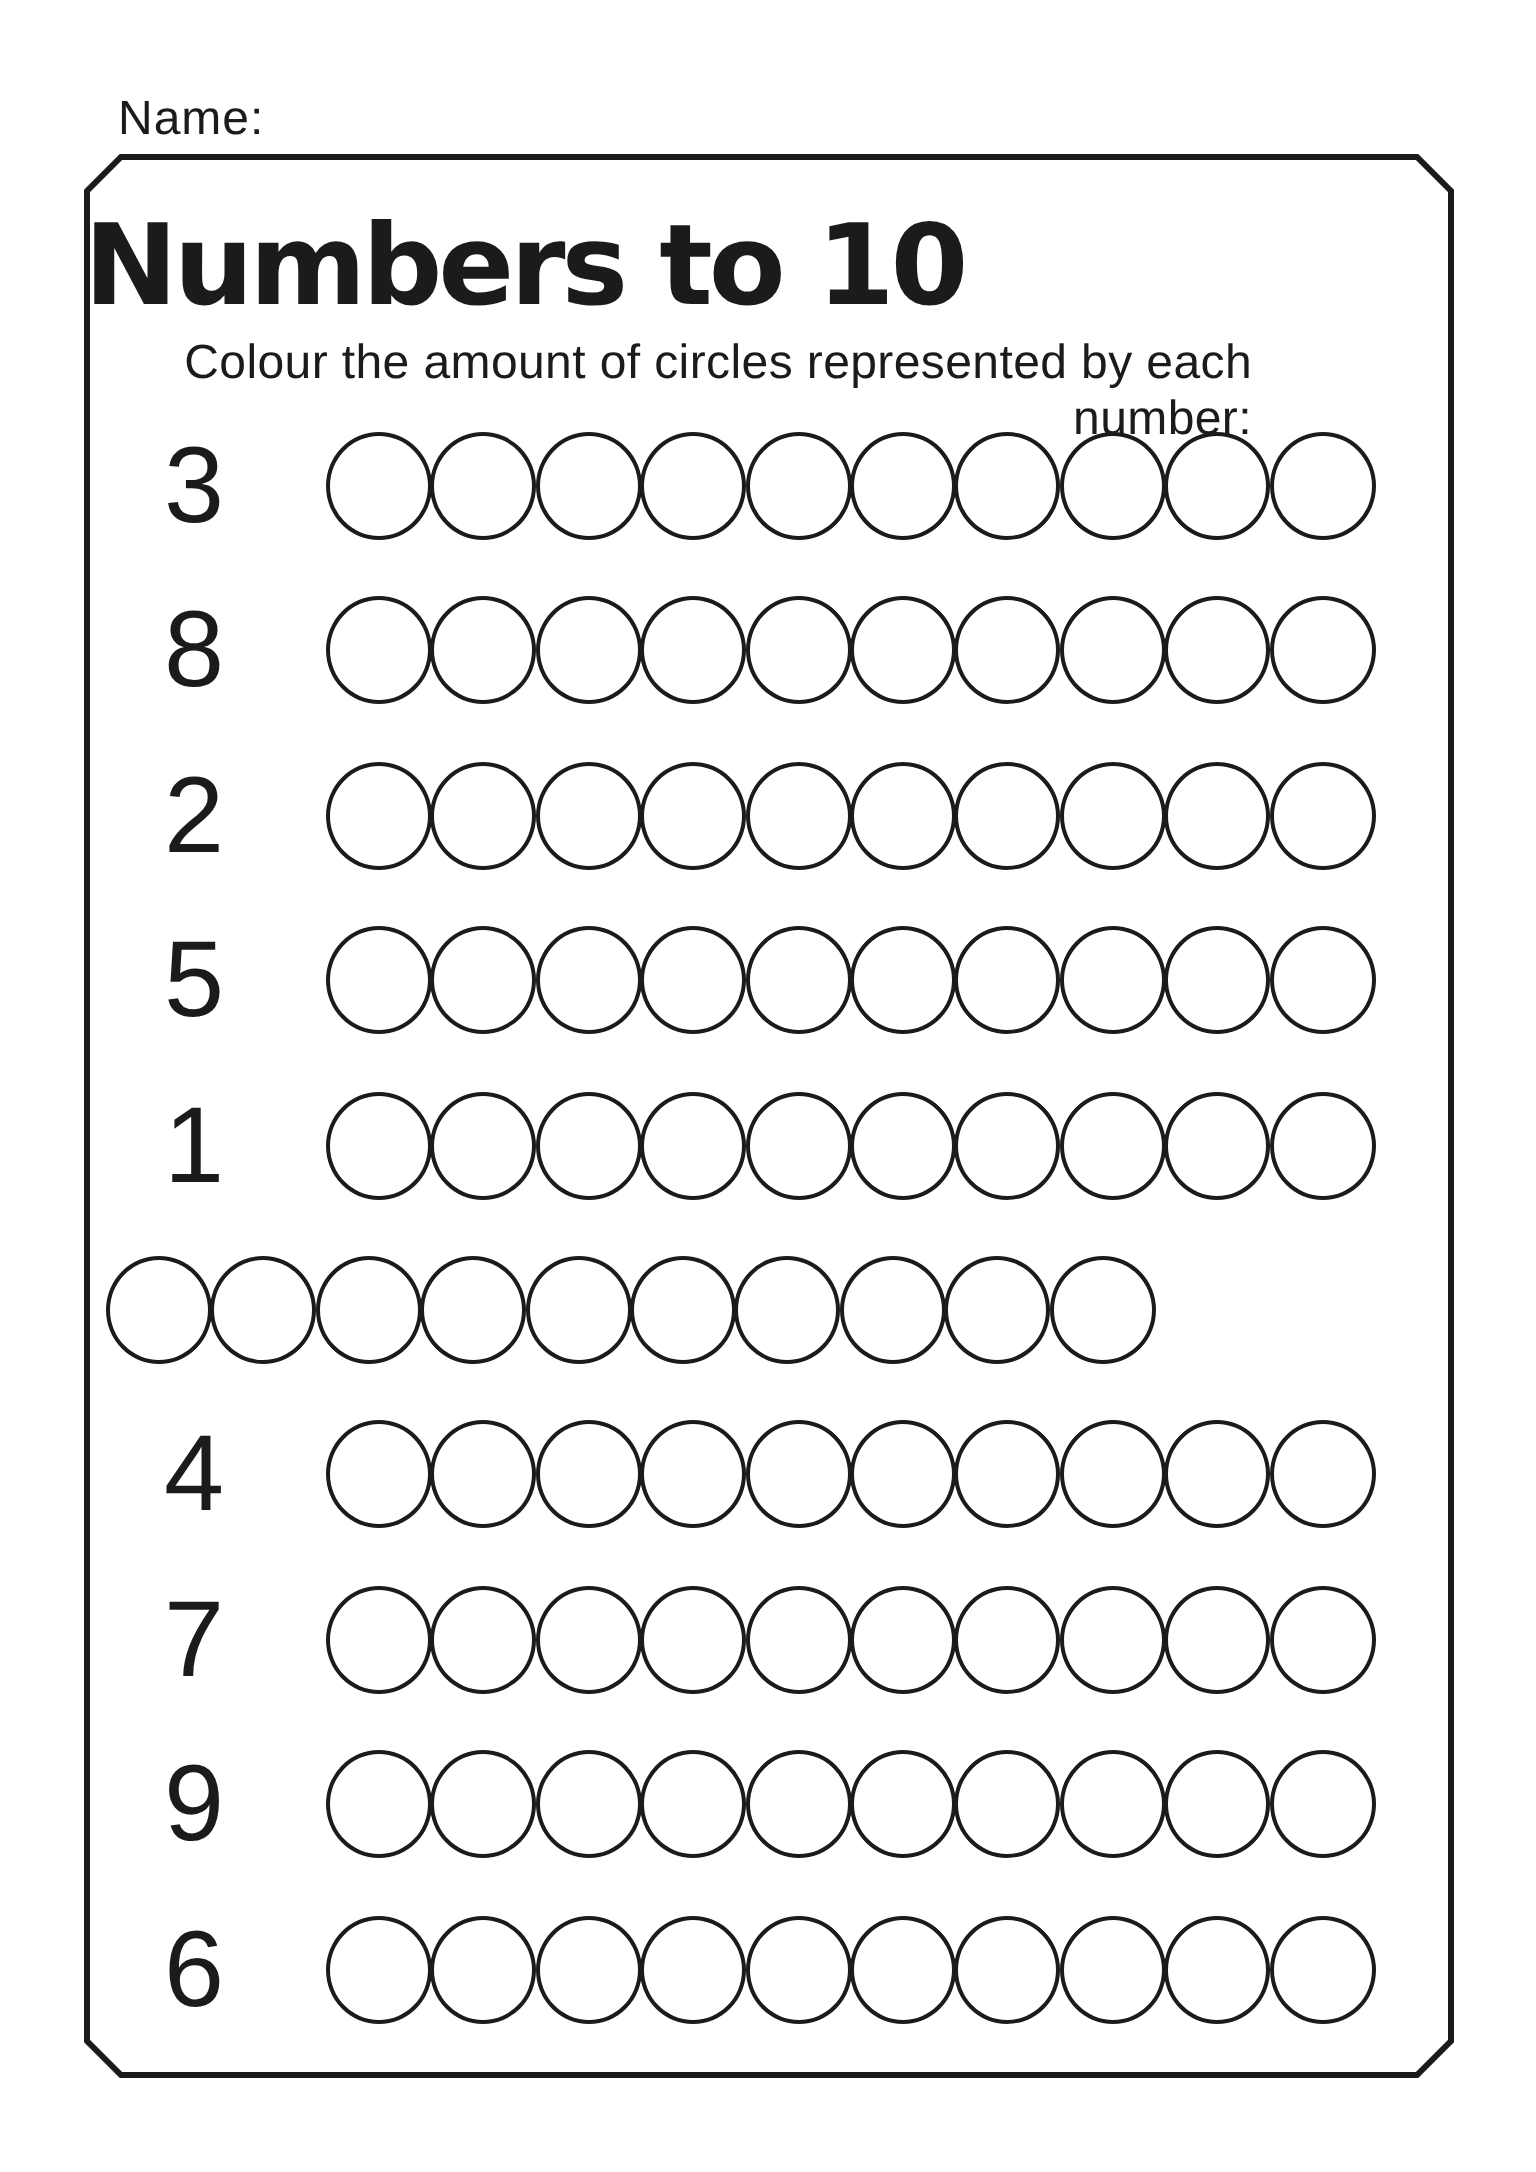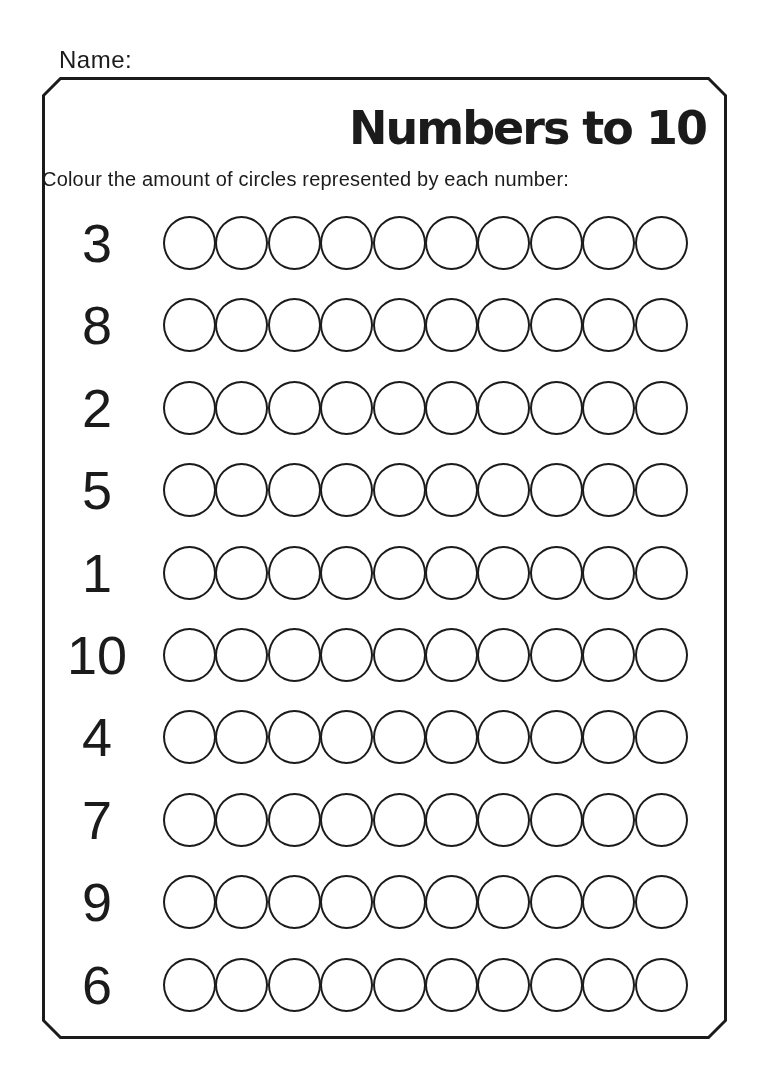--- a/index.html
+++ b/index.html
@@ -28,34 +28,34 @@
   .border-svg {
     position: absolute;
     left: 0; top: 0;
     width: 768px; height: 1086px;
   }
   .title {
     position: absolute;
     left: 42px;
     top: 101px;
     width: 664px;
-    text-align: right;
+    text-align: left;
     font-family: "DejaVu Sans", "Liberation Sans", sans-serif;
     font-weight: 700;
-    font-size: 46px;
+    font-size: 56px;
     letter-spacing: -2px;
     color: var(--ink);
   }
   .instruction {
     position: absolute;
     left: 42px;
     top: 168px;
     width: 584px;
-    text-align: left;
-    font-size: 20px;
+    text-align: right;
+    font-size: 24px;
     letter-spacing: 0.2px;
     color: var(--ink);
   }
   .rows {
     position: absolute;
     left: 42px;
     top: 215px;
     width: 685px;
     display: flex;
     flex-direction: column;
@@ -174,21 +174,20 @@
           <div class="circle"></div>
           <div class="circle"></div>
           <div class="circle"></div>
           <div class="circle"></div>
           <div class="circle"></div>
           <div class="circle"></div>
           <div class="circle"></div>
         </div>
       </div>
       <div class="row">
-        <div class="row-number">10</div>
         <div class="circles">
           <div class="circle"></div>
           <div class="circle"></div>
           <div class="circle"></div>
           <div class="circle"></div>
           <div class="circle"></div>
           <div class="circle"></div>
           <div class="circle"></div>
           <div class="circle"></div>
           <div class="circle"></div>

